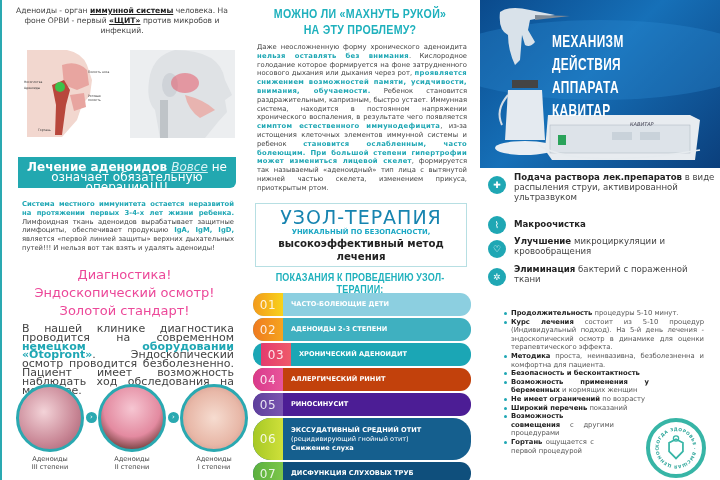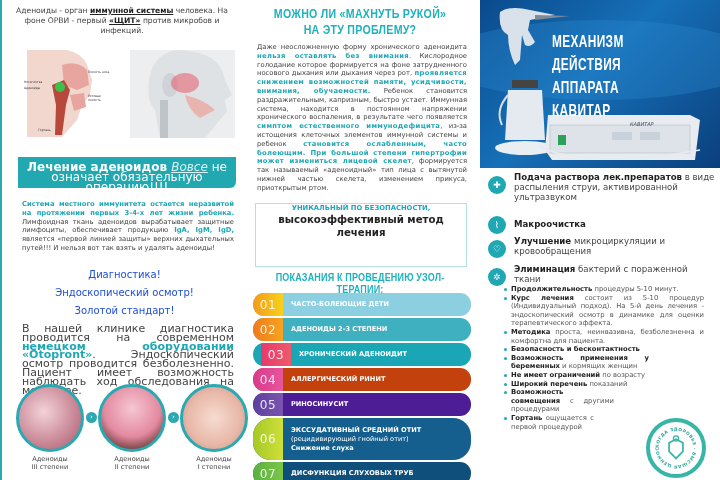--- a/index.html
+++ b/index.html
@@ -15,21 +15,21 @@
 
     
     .p1-intro { position: absolute; top: 6px; left: 10px; width: 220px; text-align: center; font-size: 7.6px; line-height: 10px; color: #444; }
     .p1-intro b { color: #222; text-decoration: underline; }
     .anatomy { position: absolute; top: 45px; left: 20px; width: 90px; height: 95px; }
     .face { position: absolute; top: 50px; left: 128px; width: 105px; height: 88px; }
     .callout { position: absolute; top: 157px; left: 16px; width: 218px; height: 31px; background: #22a8b0; border-radius: 0 0 6px 0; color: #fff; font-size: 12px; line-height: 10px; text-align: center; padding-top: 5px; }
     .callout i { text-decoration: underline; color: #d7f3f5; }
     .immun { position: absolute; top: 200px; left: 20px; width: 212px; font-size: 6.8px; line-height: 8.8px; text-align: justify; color: #444; }
     .immun .teal { font-weight: bold; }
-    .diag { position: absolute; top: 266px; left: 10px; width: 225px; text-align: center; color: #1d4ed8; font-size: 10px; line-height: 18px; }
+    .diag { position: absolute; top: 266px; left: 10px; width: 225px; text-align: center; color: #ec4899; font-size: 13px; line-height: 18px; }
     .diag-text { position: absolute; top: 325px; left: 20px; width: 212px; font-size: 11px; line-height: 8.8px; text-align: justify; color: #444; }
     .diag-text .teal { font-weight: bold; }
     .endo { position: absolute; top: 384px; width: 68px; height: 68px; border-radius: 50%; border: 3px solid #2aa9b1; overflow: hidden; }
     .endo-cap { position: absolute; top: 455px; width: 72px; text-align: center; font-size: 6.6px; line-height: 8px; color: #444; }
     .arrow-circ { position: absolute; top: 412px; width: 11px; height: 11px; border-radius: 50%; background: #2aa9b1; color: #fff; font-size: 7px; line-height: 11px; text-align: center; }
 
     
     .p2-title { position: absolute; top: 6px; left: 0; width: 240px; text-align: center; color: #1fb1bd; font-family: "Liberation Sans", sans-serif; font-weight: bold; font-size: 12.5px; line-height: 16px; transform: scaleX(0.85); letter-spacing: 0.3px; }
     .p2-body { position: absolute; top: 43px; left: 17px; width: 210px; font-size: 6.8px; line-height: 8.8px; text-align: justify; color: #444; }
     .p2-body .teal { font-weight: bold; letter-spacing: 0.3px; }
@@ -45,21 +45,21 @@
     .ind-label { flex: 1; padding-left: 8px; color: #fff; font-size: 6.6px; font-weight: bold; line-height: 9px; height: 100%; display: flex; flex-direction: column; justify-content: center; }
     .ind-label .sub { font-weight: normal; }
 
     
     .hero { position: absolute; top: 0; left: 0; width: 240px; height: 168px; background: linear-gradient(135deg, #0a4a8c 0%, #1670b8 45%, #0b3f7c 100%); overflow: hidden; }
     .hero-title { position: absolute; top: 30px; left: 72px; color: #fff; font-family: "Liberation Sans", sans-serif; font-weight: bold; font-size: 16.5px; line-height: 23px; transform: scaleX(0.72); transform-origin: left; letter-spacing: 0.5px; }
     .feat { position: absolute; left: 8px; width: 228px; display: flex; }
     .feat-icon { width: 18px; height: 18px; border-radius: 50%; background: #1fa7b4; color: #fff; font-size: 9px; text-align: center; line-height: 18px; margin-top: 4px; margin-right: 8px; flex-shrink: 0; }
     .feat-text { font-size: 8.6px; line-height: 10.2px; color: #444; }
     .feat-text b { color: #222; }
-    .bullets { position: absolute; top: 285px; left: 24px; width: 200px; list-style: none; }
+    .bullets { position: absolute; top: 309px; left: 24px; width: 200px; list-style: none; }
     .bullets li { position: relative; font-size: 6.8px; line-height: 8.6px; color: #555; padding-left: 7px; text-align: justify; }
     .bullets li::before { content: ""; position: absolute; left: 0; top: 3px; width: 3px; height: 3px; border-radius: 50%; background: #1fa7b4; }
     .bullets li b { color: #222; }
     .stamp { position: absolute; top: 418px; left: 166px; width: 60px; height: 60px; border-radius: 50%; border: 4px solid #37b5a6; background: #fff; }
   </style>
 </head>
 <body>
 
 <div class="panel" id="p1">
   <div class="p1-intro">
@@ -131,20 +131,21 @@
   <div class="p2-title">
     <div>МОЖНО ЛИ «МАХНУТЬ РУКОЙ»</div>
     <div>НА ЭТУ ПРОБЛЕМУ?</div>
   </div>
 
   <div class="p2-body">
     <span>Даже неосложненную форму хронического аденоидита </span><span class="teal">нельзя оставлять без внимания</span><span>. Кислородное голодание которое формируется на фоне затрудненного носового дыхания или дыхания через рот, </span><span class="teal">проявляется снижением возможностей памяти, усидчивости, внимания, обучаемости.</span><span> Ребенок становится раздражительным, капризным, быстро устает. Иммунная система, находится в постоянном напряжении хронического воспаления, в результате чего появляется </span><span class="teal">симптом естественного иммунодефицита</span><span>, из-за истощения клеточных элементов иммунной системы и ребенок </span><span class="teal">становится ослабленным, часто болеющим. При большой степени гипертрофии может измениться лицевой скелет</span><span>, формируется так называемый «аденоидный» тип лица с вытянутой нижней частью скелета, изменением прикуса, приоткрытым ртом.</span>
   </div>
 
   <div class="uzol-box">
+    <div class="uzol-title">УЗОЛ-ТЕРАПИЯ</div>
     <div class="uzol-sub">УНИКАЛЬНЫЙ ПО БЕЗОПАСНОСТИ,</div>
     <div class="uzol-main">высокоэффективный метод лечения</div>
   </div>
 
   <div class="ind-title">ПОКАЗАНИЯ К ПРОВЕДЕНИЮ УЗОЛ-ТЕРАПИИ:</div>
 
   <div class="ind-list">
     <div class="ind-item" style="background:#8ccfe0;">
       <div class="ind-num" style="background:linear-gradient(90deg,#f39a1c,#f8d21a);">01</div>
       <div class="ind-label">

